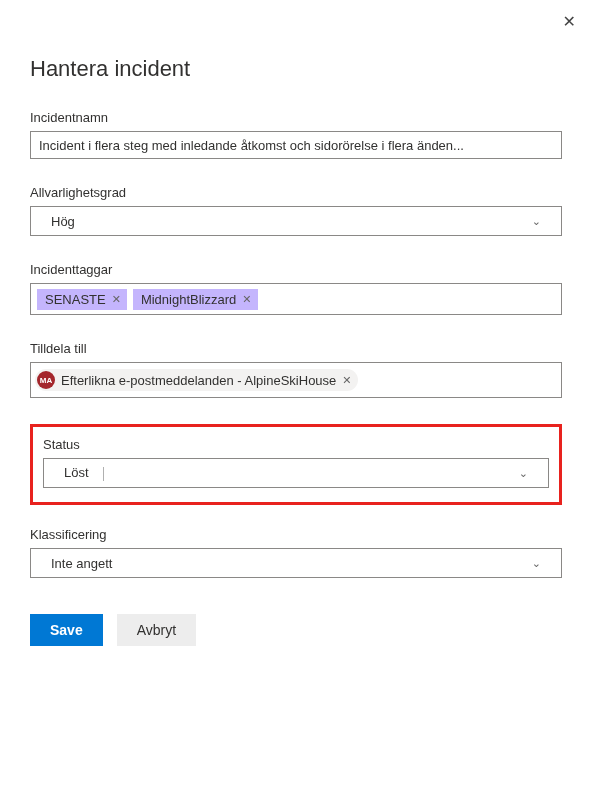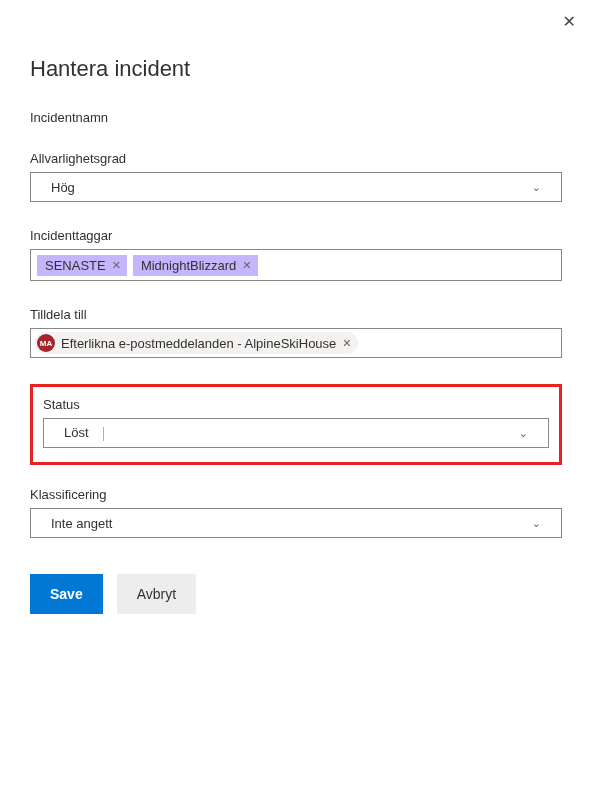--- a/index.html
+++ b/index.html
@@ -93,21 +93,21 @@
       font-size: 11px;
       color: #666;
       cursor: pointer;
     }
     .tag-placeholder {
       color: #555;
       font-size: 13px;
       margin-left: 8px;
     }
     .assignbox {
-      height: 30px;
+      height: 36px;
       display: flex;
       align-items: center;
       padding: 7px 4px;
       gap: 6px;
     }
     .avatar {
       width: 18px;
       height: 18px;
       border-radius: 50%;
       background: #a4262c;
@@ -145,21 +145,21 @@
       overflow: auto;
       color: #323130;
     }
     .textarea::placeholder { color: #323130; }
     .buttons {
       display: flex;
       gap: 14px;
       margin-top: 36px;
     }
     .btn {
-      height: 40px;
+      height: 32px;
       padding: 0 20px;
       font-size: 14px;
       border: none;
       font-family: inherit;
       cursor: pointer;
     }
     .btn-primary {
       background: #0078d4;
       color: #fff;
       font-weight: 600;
@@ -174,20 +174,21 @@
 
 <button class="close">
   <span>✕</span>
 </button>
 
 <div class="panel">
   <h1 class="title">Hantera incident</h1>
 
   <div class="field">
     <label class="label">Incidentnamn</label>
+    <div class="textbox">Incident i flera steg med inledande åtkomst och sidorörelse i flera änden...</div>
   </div>
 
   <div class="field">
     <label class="label">Allvarlighetsgrad</label>
     <div class="select">
       <span>Hög</span>
       <span class="chev">⌄</span>
     </div>
   </div>
 

